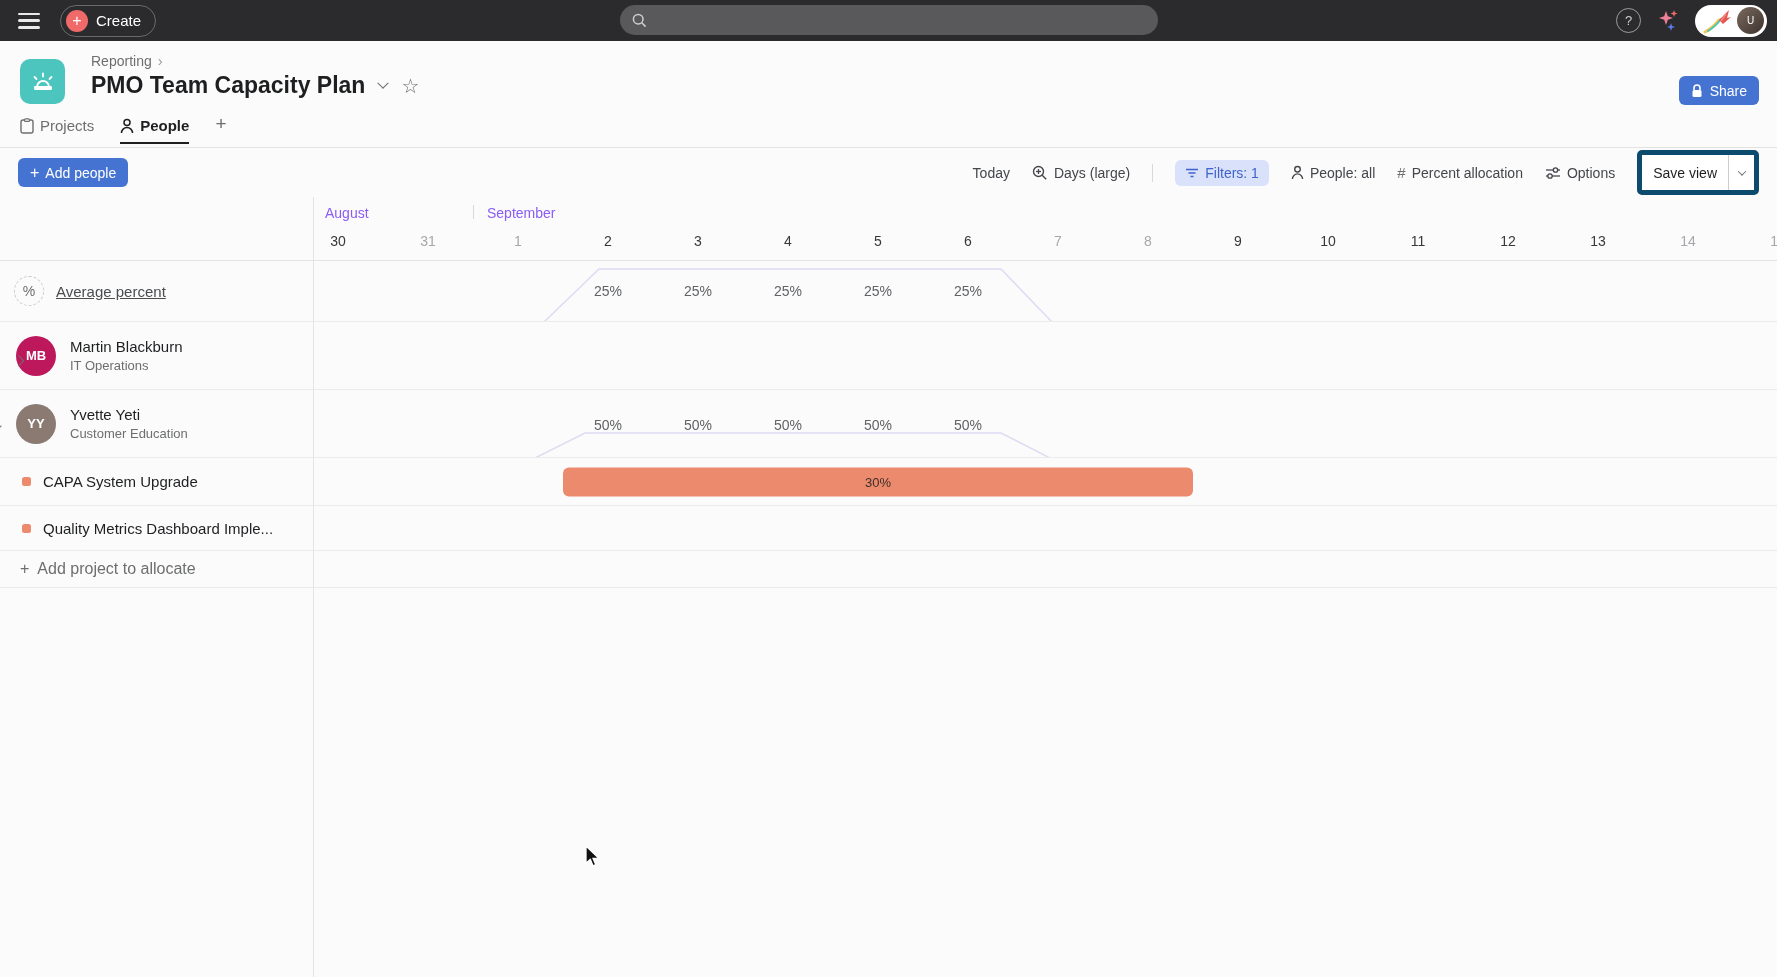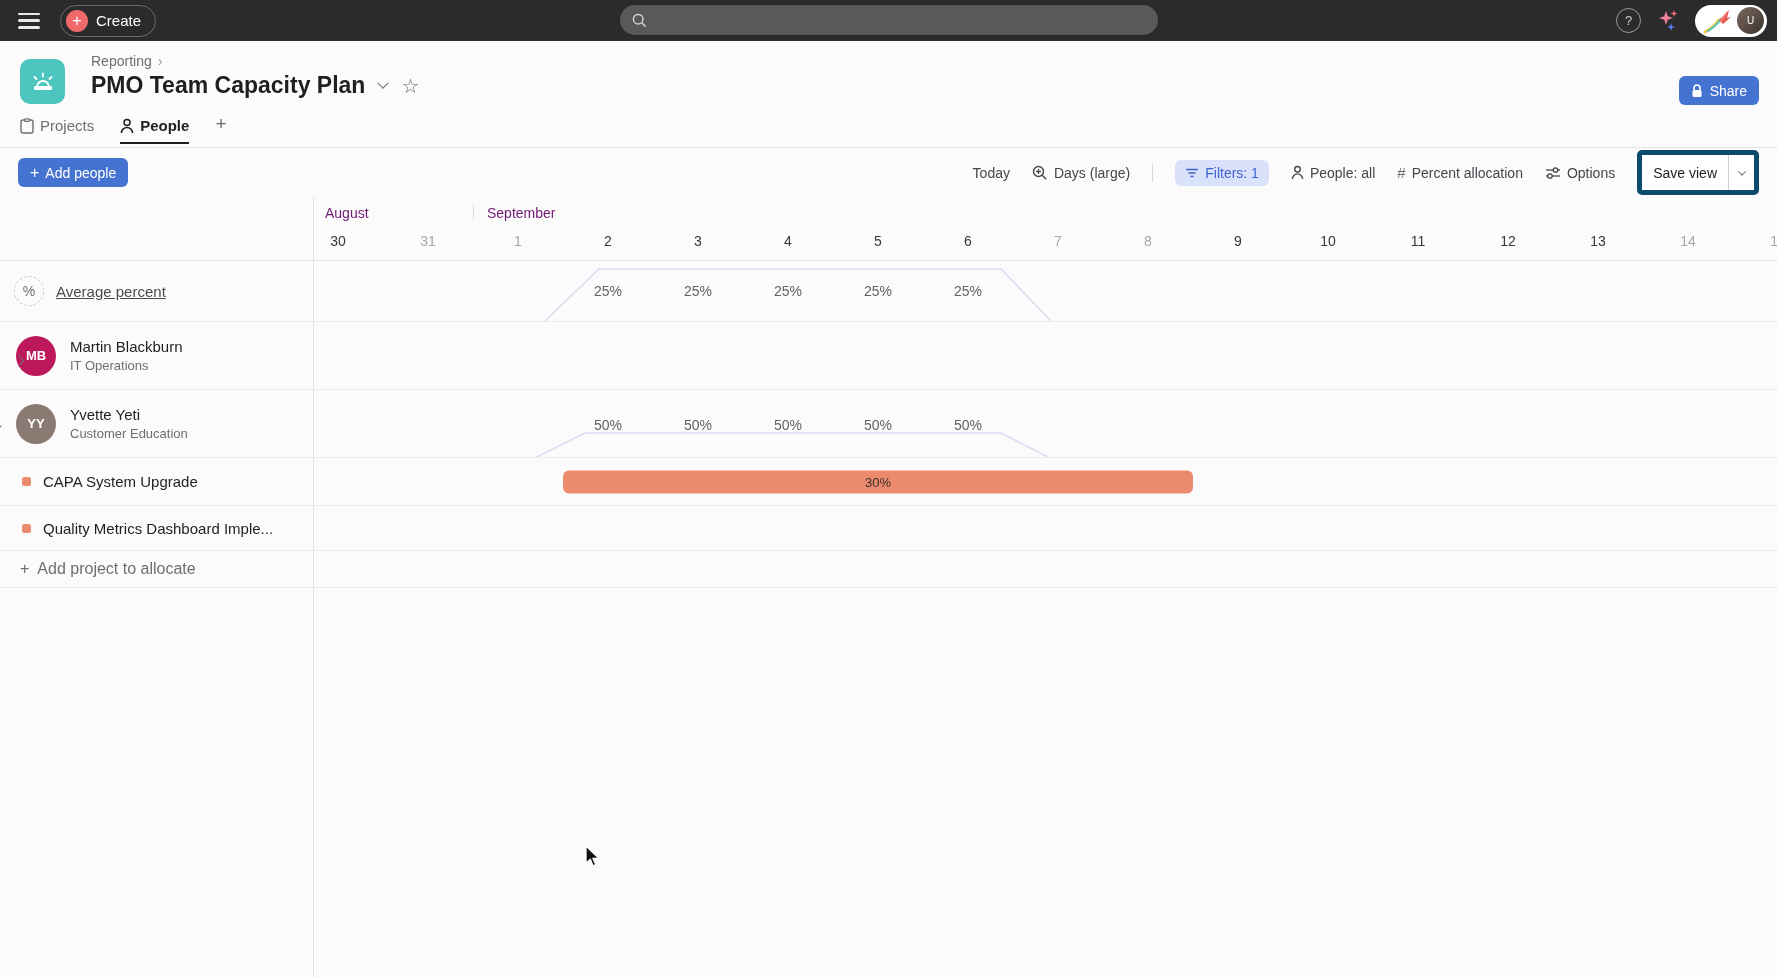--- a/index.html
+++ b/index.html
@@ -61,21 +61,21 @@
   .hash-icon::before { content:"#"; font-size:15px; color:#6d6e6f; }
   .save-view-btn { display:flex; align-items:stretch; border:5px solid #0c4a6e; border-radius:5px; background:#fff; height:45px; overflow:hidden; }
   .save-view-label { display:flex; align-items:center; padding:0 11px; font-size:14px; color:#1e1f21; cursor:pointer; }
   .save-view-caret { display:flex; align-items:center; justify-content:center; width:26px; border-left:1px solid #cdcdcf; cursor:pointer; }
   .save-view-caret .chev { width:6px; height:6px; transform:rotate(45deg) translate(-1px,-1px); }
 
   
   .content { position:relative; width:1777px; height:780px; }
   .tl-header { height:64px; position:relative; border-bottom:1px solid #e3e3e3; }
   .tl-header-inner, .cell-tl { position:absolute; left:313px; right:0; top:0; bottom:0; overflow:hidden; }
-  .month { position:absolute; top:8px; font-size:14px; color:#701a75; }
+  .month { position:absolute; top:8px; font-size:14px; color:#8b5cf6; }
   .month-tick { position:absolute; top:8px; width:1px; height:14px; background:#d9d9da; }
   .day { position:absolute; top:36px; transform:translateX(-50%); font-size:14px; color:#37383b; font-weight:500; }
   .day.weekend { color:#a6a7aa; font-weight:400; }
 
   .row { display:flex; border-bottom:1px solid #ebebeb; position:relative; }
   .cell-left { width:313px; flex:0 0 313px; display:flex; align-items:center; position:relative; }
   .cell-tl { position:relative; left:0; flex:1; overflow:hidden; }
   .panel-divider { position:absolute; left:313px; top:0; bottom:0; width:1px; background:#e3e3e3; }
   .content-rows { position:relative; }
 
@@ -95,21 +95,21 @@
 
   .pct { position:absolute; transform:translateX(-50%); font-size:14px; color:#606265; }
   .pct.avg { top:22px; }
   .pct.person { top:27px; }
   .trap-svg { position:absolute; left:0; top:0; }
 
   .row-project { height:48px; }
   .row-project.short { height:45px; }
   .proj-bullet { width:9px; height:9px; border-radius:2.5px; background:var(--bar-salmon,#ec8a6d); margin-left:22px; flex:0 0 9px; }
   .proj-name { margin-left:12px; font-size:15px; color:#1e1f21; white-space:nowrap; overflow:hidden; }
-  .alloc-bar { position:absolute; height:23px; top:50%; transform:translateY(-50%); background:var(--bar-salmon,#ec8a6d);
+  .alloc-bar { position:absolute; height:29px; top:50%; transform:translateY(-50%); background:var(--bar-salmon,#ec8a6d);
     border-radius:6px; display:flex; align-items:center; justify-content:center; font-size:13px; color:#3d2f28; cursor:pointer; }
 
   .row-addproj { height:37px; border-bottom:1px solid #ebebeb; }
   .addproj-label { margin-left:20px; font-size:16px; color:#6d6e6f; display:flex; align-items:flex-end; gap:8px; cursor:pointer; }
   .addproj-label .plus::before { content:"+"; color:#6d6e6f; font-size:16px; }
 
   .icon-svg { display:block; }
   .cursor { position:absolute; left:585px; top:648px; z-index:50; pointer-events:none; }
 </style>
 </head>

